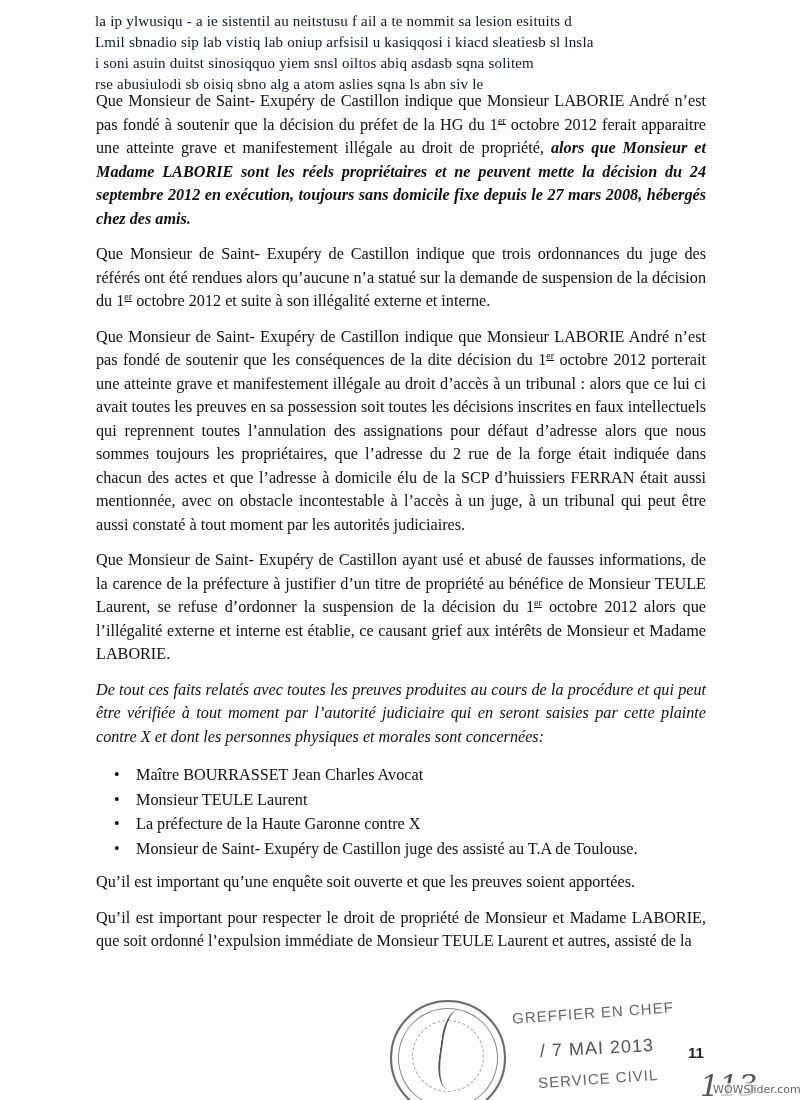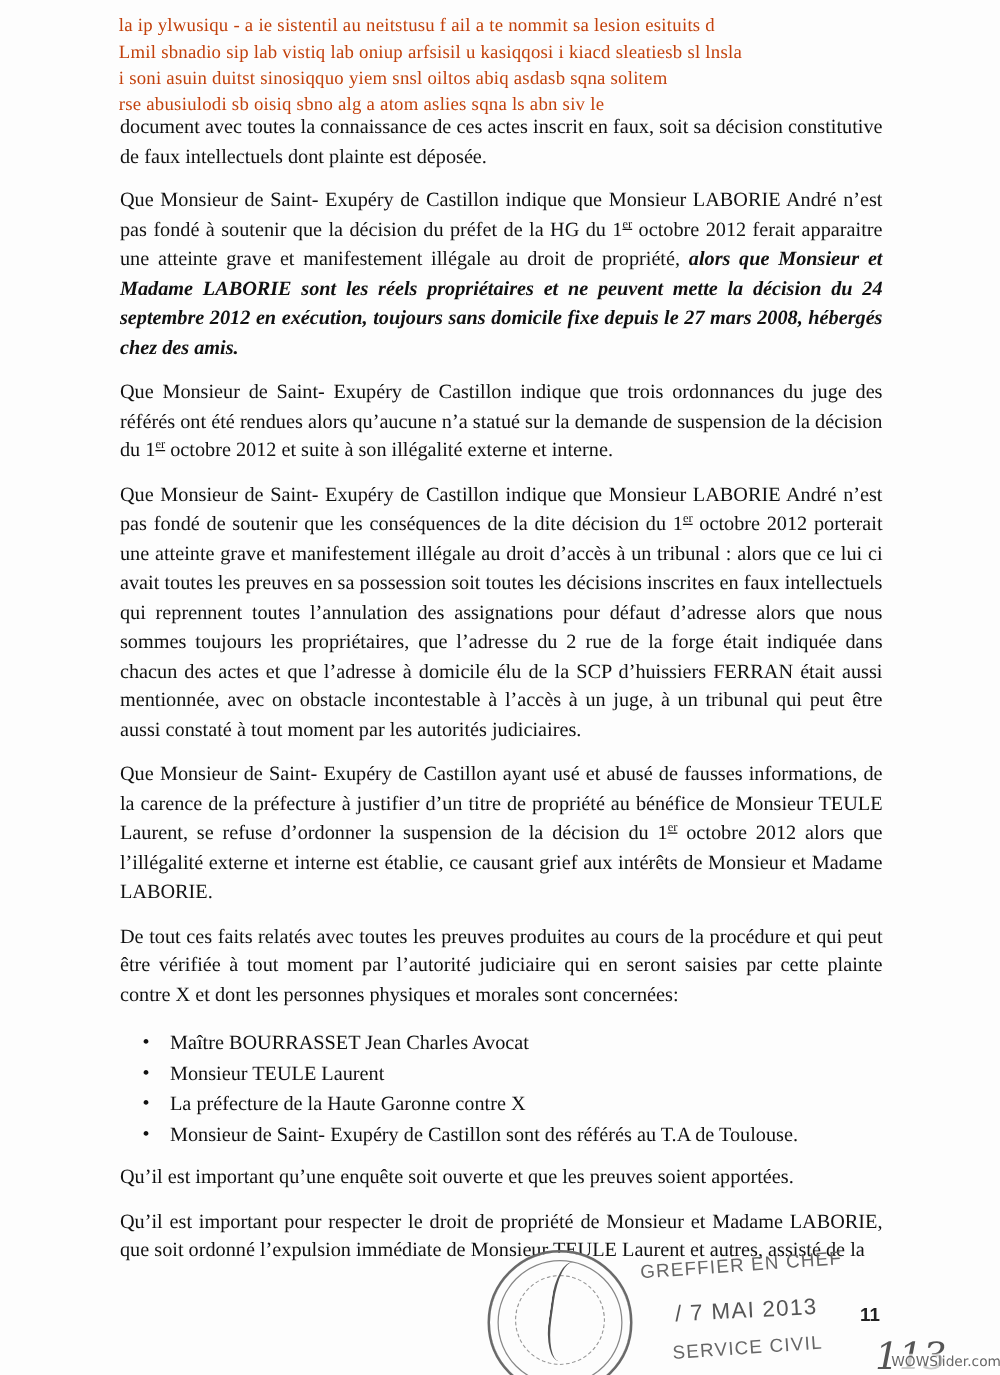--- a/index.html
+++ b/index.html
@@ -2,21 +2,21 @@
 <html><head>
   <meta charset="utf-8">
   <style>
     html, body { margin: 0; padding: 0; }
     body {
       width: 800px; height: 1100px; overflow: hidden; position: relative;
       background: #fdfdfd;
       font-family: "Liberation Serif", serif;
       color: #111;
     }
-    .bleed { position: absolute; left: 95px; width: 620px; color: #c2410c; font-size: 15px; line-height: 19px; white-space: nowrap; overflow: hidden; filter: blur(0.4px); letter-spacing: 0.2px; }
+    .bleed { position: absolute; left: 95px; width: 620px; color: #0f172a; font-size: 15px; line-height: 19px; white-space: nowrap; overflow: hidden; filter: blur(0.4px); letter-spacing: 0.2px; }
     .page-text { position: absolute; left: 96px; width: 610px; font-size: 16.2px; line-height: 23.5px; text-align: justify; }
     .para { margin: 0 0 12px 0; }
     .para sup { font-size: 10px; line-height: 0; text-decoration: underline; }
     .bi { font-weight: bold; font-style: italic; }
     ul.persons { margin: 4px 0 10px 0; padding-left: 40px; list-style: none; }
     ul.persons li { position: relative; line-height: 24.5px; }
     ul.persons li::before { content: "\2022"; position: absolute; left: -22px; font-size: 16px; }
     .stamp { position: absolute; left: 390px; top: 1000px; width: 112px; height: 112px; border-radius: 50%; border: 2px solid #6a6a6a; box-shadow: inset 0 0 0 6px #fdfdfd, inset 0 0 0 7px #888; }
     .stamp-inner { position: absolute; left: 20px; top: 18px; width: 70px; height: 70px; border-radius: 50%; border: 1px dashed #999; }
     .greffier { position: absolute; left: 512px; top: 1004px; font-family: "Liberation Sans", sans-serif; font-size: 15px; color: #666; letter-spacing: 1px; transform: rotate(-4deg); }
@@ -29,45 +29,44 @@
   </style>
 </head>
 <body>
 
 <div class="bleed" style="top:12px">la ip ylwusiqu - a ie sistentil au neitstusu f ail a te nommit sa lesion esituits d</div>
 <div class="bleed" style="top:33px">Lmil sbnadio sip lab vistiq lab oniup arfsisil u kasiqqosi i kiacd sleatiesb sl lnsla</div>
 <div class="bleed" style="top:54px">i soni asuin duitst sinosiqquo yiem snsl oiltos abiq asdasb sqna solitem</div>
 <div class="bleed" style="top:75px">rse abusiulodi sb oisiq sbno alg a atom aslies sqna ls abn siv le</div>
 
 <div class="page-text" style="top:90px;">
-  <p class="para">document avec toutes la connaissance de ces actes inscrit en faux, soit sa décision constitutive de faux intellectuels dont plainte est déposée.</p>
 
   <p class="para">
     <span>Que Monsieur de Saint- Exupéry de Castillon indique que Monsieur LABORIE André n’est pas fondé à  soutenir que la décision du préfet de la HG du 1</span><sup>er</sup><span> octobre 2012 ferait apparaitre une atteinte grave et manifestement illégale au droit de propriété, </span><span class="bi">alors que Monsieur et Madame LABORIE sont les réels propriétaires et ne peuvent mette la décision du 24 septembre 2012 en exécution, toujours sans domicile fixe depuis le 27 mars 2008, hébergés chez des amis.</span>
   </p>
 
   <p class="para">
     <span>Que Monsieur de Saint- Exupéry de Castillon indique que trois ordonnances du juge des référés ont été rendues alors qu’aucune n’a statué sur la demande de suspension de la décision du 1</span><sup>er</sup><span> octobre 2012 et suite à son illégalité externe et interne.</span>
   </p>
 
   <p class="para">
     <span>Que Monsieur de Saint- Exupéry de Castillon indique que Monsieur LABORIE André n’est pas fondé de soutenir que les conséquences de la dite décision du 1</span><sup>er</sup><span> octobre 2012 porterait une atteinte grave et manifestement illégale au droit d’accès à un tribunal : alors que ce lui ci avait toutes les preuves en sa possession soit toutes les décisions inscrites en faux intellectuels qui reprennent toutes l’annulation des assignations pour défaut d’adresse alors que nous sommes toujours les propriétaires, que l’adresse du 2 rue de la forge était indiquée dans chacun des actes et que l’adresse à domicile élu de la SCP d’huissiers FERRAN était aussi mentionnée, avec on obstacle incontestable à l’accès à un juge, à un tribunal qui peut être aussi constaté à tout moment par les autorités judiciaires.</span>
   </p>
 
   <p class="para">
     <span>Que Monsieur de Saint- Exupéry de Castillon ayant usé et abusé de fausses informations, de la carence de la préfecture à justifier d’un titre de propriété au bénéfice de Monsieur TEULE Laurent, se refuse d’ordonner la suspension de la décision du 1</span><sup>er</sup><span> octobre 2012 alors que l’illégalité externe et interne est établie, ce causant grief aux intérêts de Monsieur et Madame LABORIE.</span>
   </p>
 
-  <p class="para" style="margin-bottom:14px;">De tout ces faits relatés avec toutes les preuves produites au cours de la procédure et qui peut être vérifiée à tout moment par l’autorité judiciaire qui en seront saisies par cette plainte contre X et dont les personnes physiques et morales sont concernées:</p>
+  <p class="para" style="margin-bottom:14px;font-style:italic;">De tout ces faits relatés avec toutes les preuves produites au cours de la procédure et qui peut être vérifiée à tout moment par l’autorité judiciaire qui en seront saisies par cette plainte contre X et dont les personnes physiques et morales sont concernées:</p>
 
   <ul class="persons">
     <li>Maître BOURRASSET Jean Charles Avocat</li>
     <li>Monsieur TEULE Laurent</li>
     <li>La préfecture de la Haute Garonne contre X</li>
-    <li>Monsieur de Saint- Exupéry de Castillon sont des référés au T.A de Toulouse.</li>
+    <li>Monsieur de Saint- Exupéry de Castillon juge des assisté au T.A de Toulouse.</li>
   </ul>
 
   <p class="para">Qu’il est important qu’une enquête soit ouverte et que les preuves soient apportées.</p>
   <p class="para">Qu’il est important pour respecter le droit de propriété de Monsieur et Madame LABORIE, que soit ordonné l’expulsion immédiate de Monsieur TEULE Laurent et autres, assisté de la</p>
 </div>
 
 <div class="stamp">
   <div class="stamp-inner"></div>
 </div>
 <div class="signature"></div>

